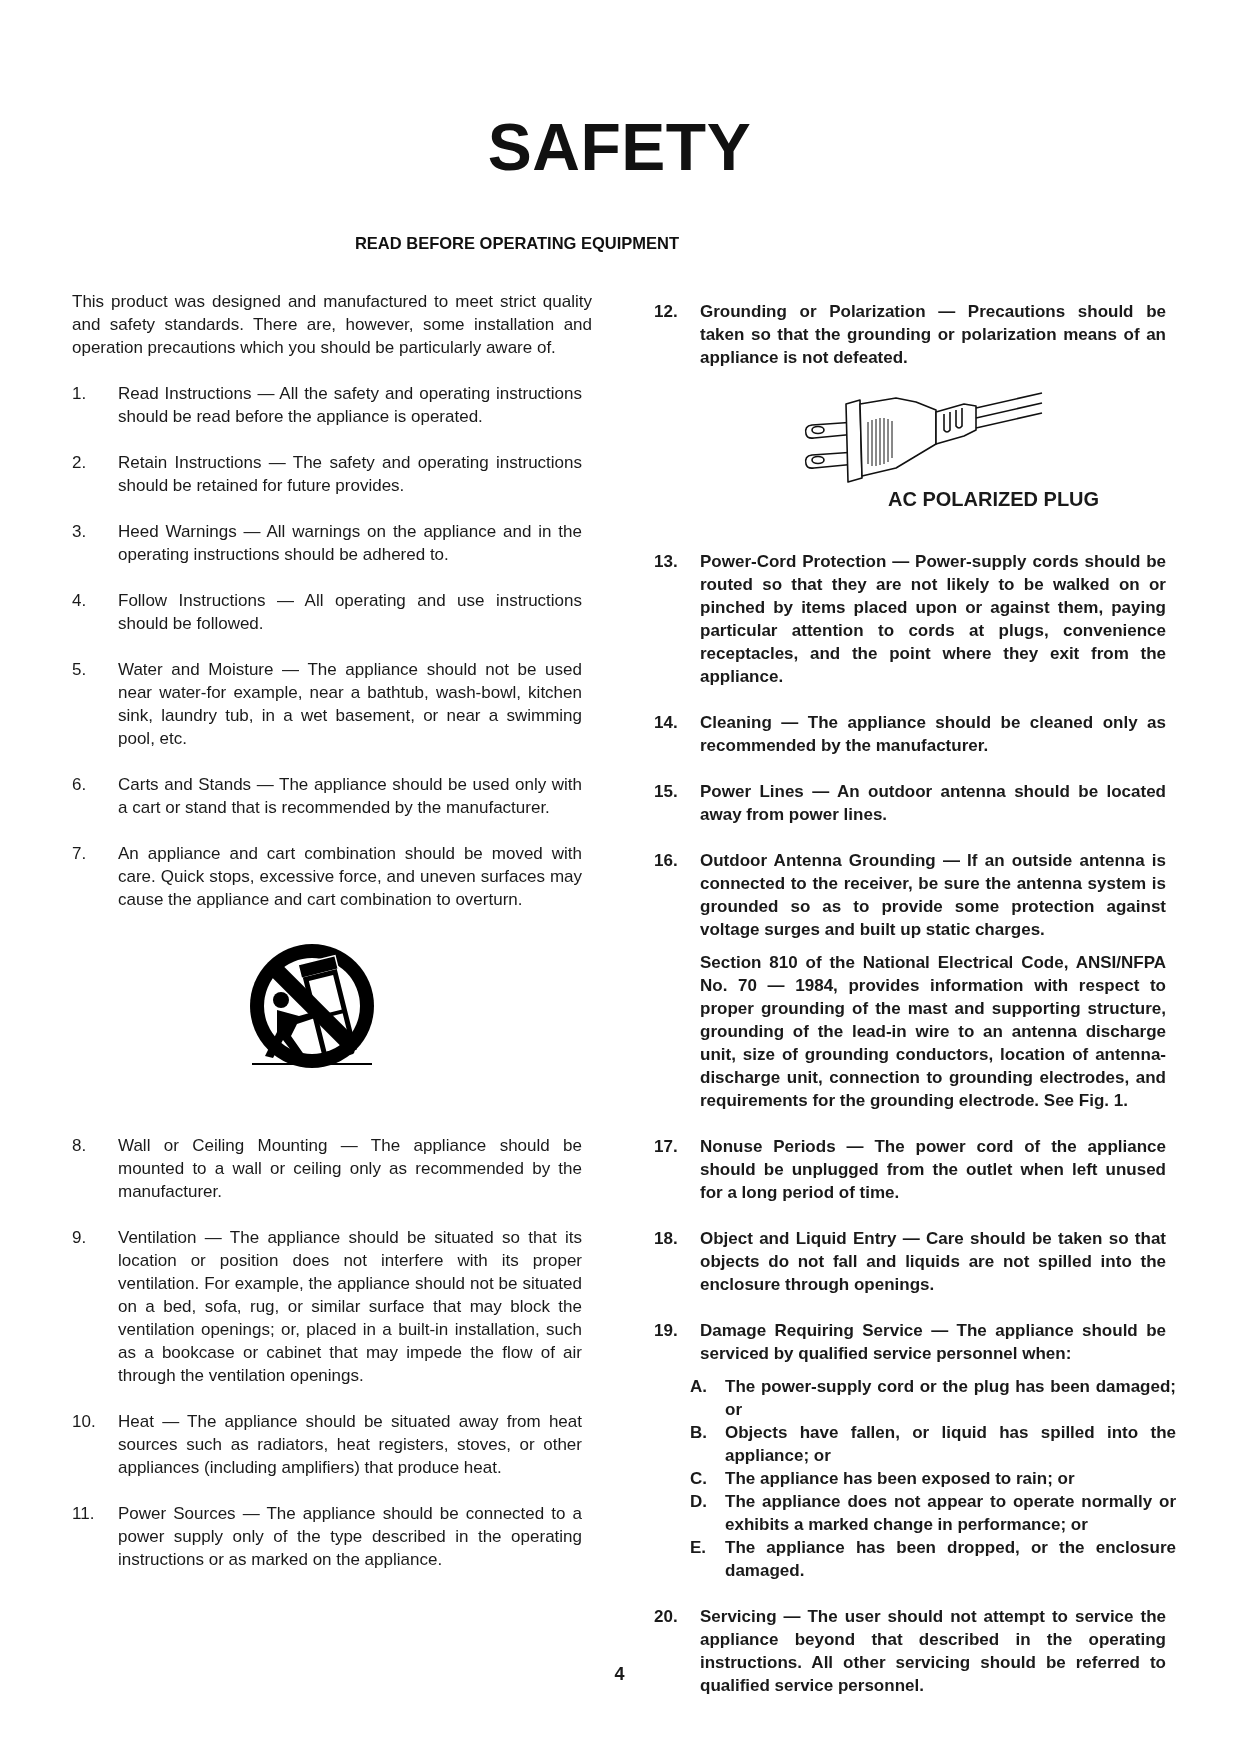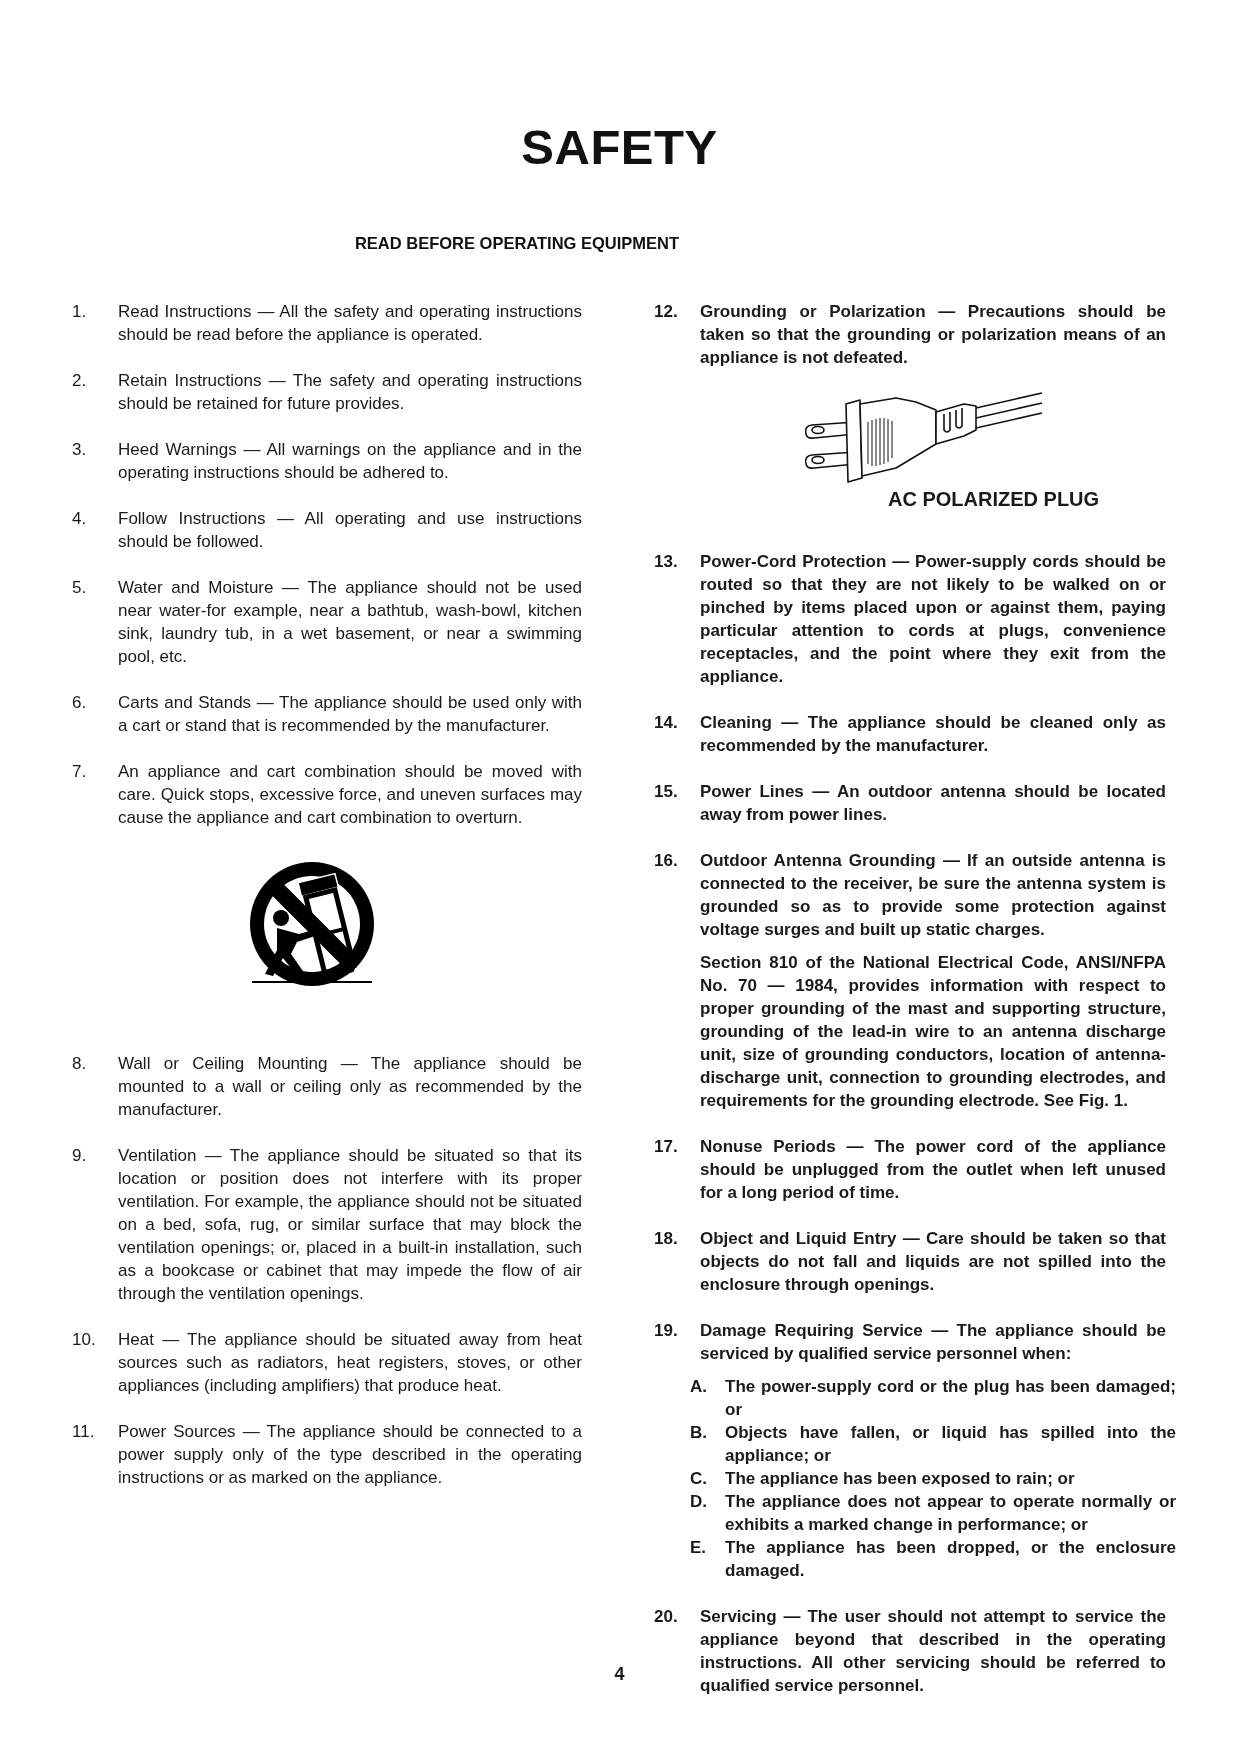--- a/index.html
+++ b/index.html
@@ -2,21 +2,21 @@
 <html><head>
 <meta charset="utf-8">
 <style>
   html, body { margin: 0; padding: 0; background: #ffffff; }
   body {
     width: 1239px; height: 1754px; position: relative; overflow: hidden;
     font-family: "Liberation Sans", sans-serif; color: #1a1a1a;
   }
   .title {
     position: absolute; left: 0; width: 1239px; top: 124px;
-    text-align: center; font-weight: bold; font-size: 49px; line-height: 47px;
+    text-align: center; font-weight: bold; font-size: 66px; line-height: 47px;
     letter-spacing: 0.5px; color: #111;
   }
   .subtitle {
     position: absolute; left: 0; width: 1034px; top: 234px;
     text-align: center; font-weight: bold; font-size: 16.5px; color: #111;
   }
   .col { position: absolute; top: 290px; font-size: 17px; line-height: 23px; }
   .col.left { left: 72px; width: 520px; }
   .col.right { left: 654px; width: 522px; font-weight: bold; }
   .intro { text-align: justify; margin: 0 0 23px 0; }
@@ -39,20 +39,21 @@
 </style>
 </head>
 <body>
 
 <div class="title">
   <div>SAFETY</div>
 </div>
 <div class="subtitle">READ BEFORE OPERATING EQUIPMENT</div>
 
 <div class="col left">
+  <p class="intro">This product was designed and manufactured to meet strict quality and safety standards. There are, however, some installation and operation precautions which you should be particularly aware of.</p>
 
   <div class="item">
       <span class="num">1.</span>
       <p>Read Instructions — All the safety and operating instructions should be read before the appliance is operated.</p>
     </div>
   <div class="item">
       <span class="num">2.</span>
       <p>Retain Instructions — The safety and operating instructions should be retained for future provides.</p>
     </div>
   <div class="item">

